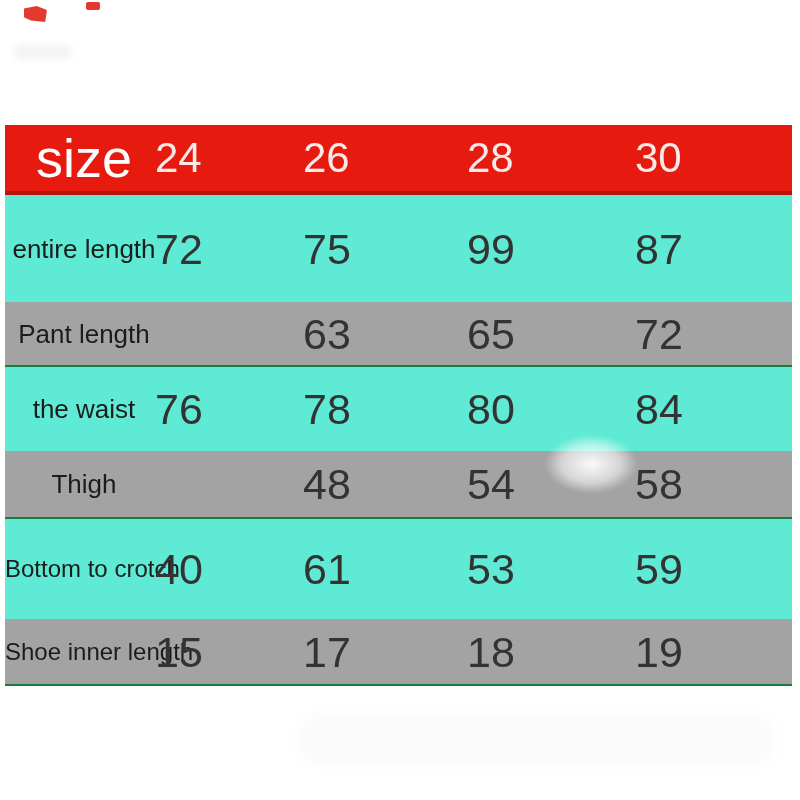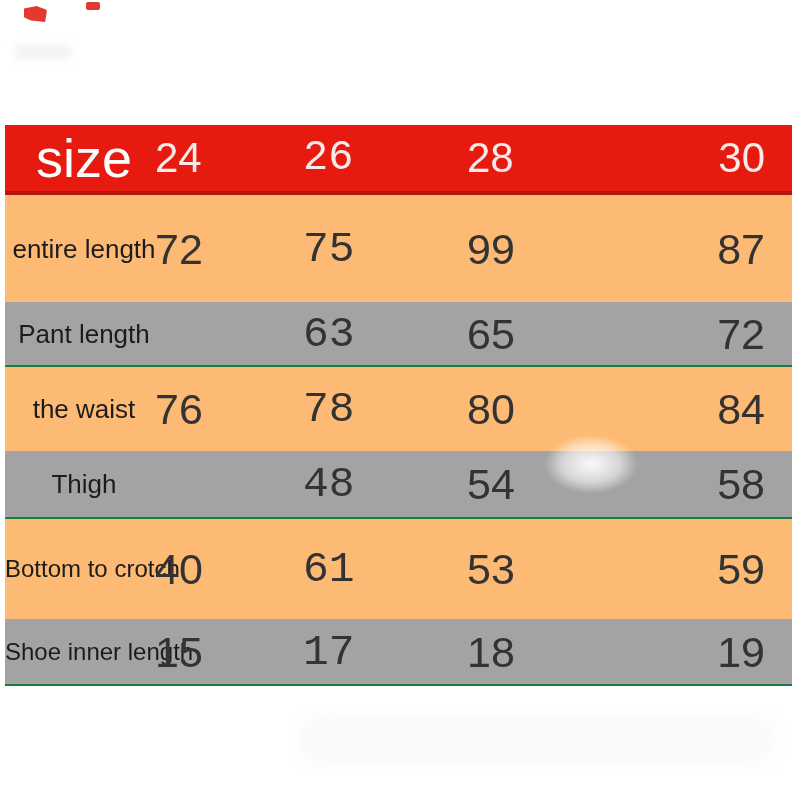--- a/index.html
+++ b/index.html
@@ -37,21 +37,21 @@
   .sheet {
     position: absolute;
     left: 5px; top: 125px; width: 787px;
   }
   .row { position: relative; width: 100%; }
   .row-header {
     height: 70px;
     background: #e61a0f;
     border-bottom: 4px solid #b6140c;
   }
-  .row-light { background: #fdba74; }
+  .row-light { background: #5eead4; }
   .row-gray  { background: #a3a3a3; border-bottom: 2px solid #15803d; }
   .r1 { height: 107px; }
   .r2 { height: 65px; }
   .r3 { height: 84px; }
   .r4 { height: 68px; }
   .r5 { height: 100px; }
   .r6 { height: 67px; }
 
   .cell {
     position: absolute; top: 50%;
@@ -66,23 +66,23 @@
     letter-spacing: 0px;
   }
   .r5 .label-cell, .r6 .label-cell { font-size: 24px; }
   .num-cell {
     font-size: 43px;
     color: #333333;
     width: 130px;
     text-align: left;
   }
   .c1 { left: 150px; }
-  .c2 { left: 298px; font-family: Liberation Mono, monospace; }
+  .c2 { left: 298px; }
   .c3 { left: 462px; }
-  .c4 { left: 630px; text-align: right; }
+  .c4 { left: 630px; }
 
   .header-size-cell {
     left: 0; width: 158px;
     text-align: center;
     font-size: 54px;
     color: #ffffff;
     font-weight: 500;
   }
   .header-num {
     font-size: 42px;

